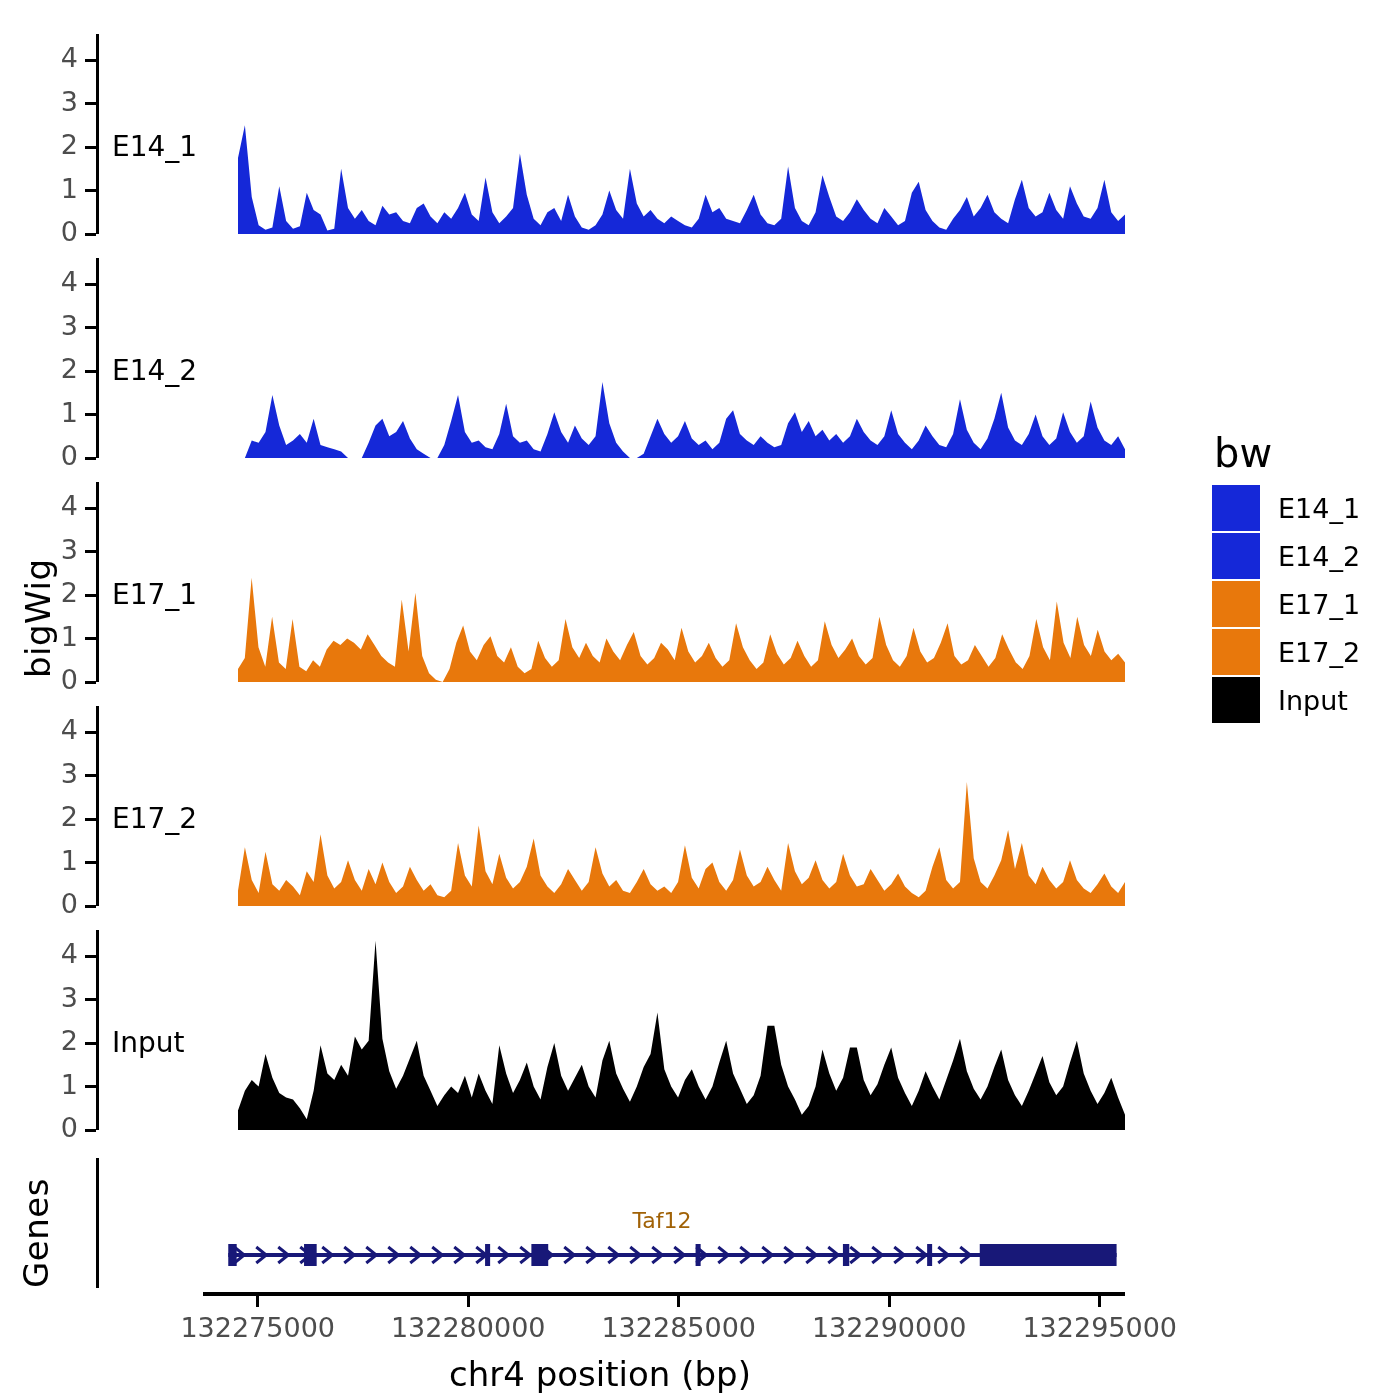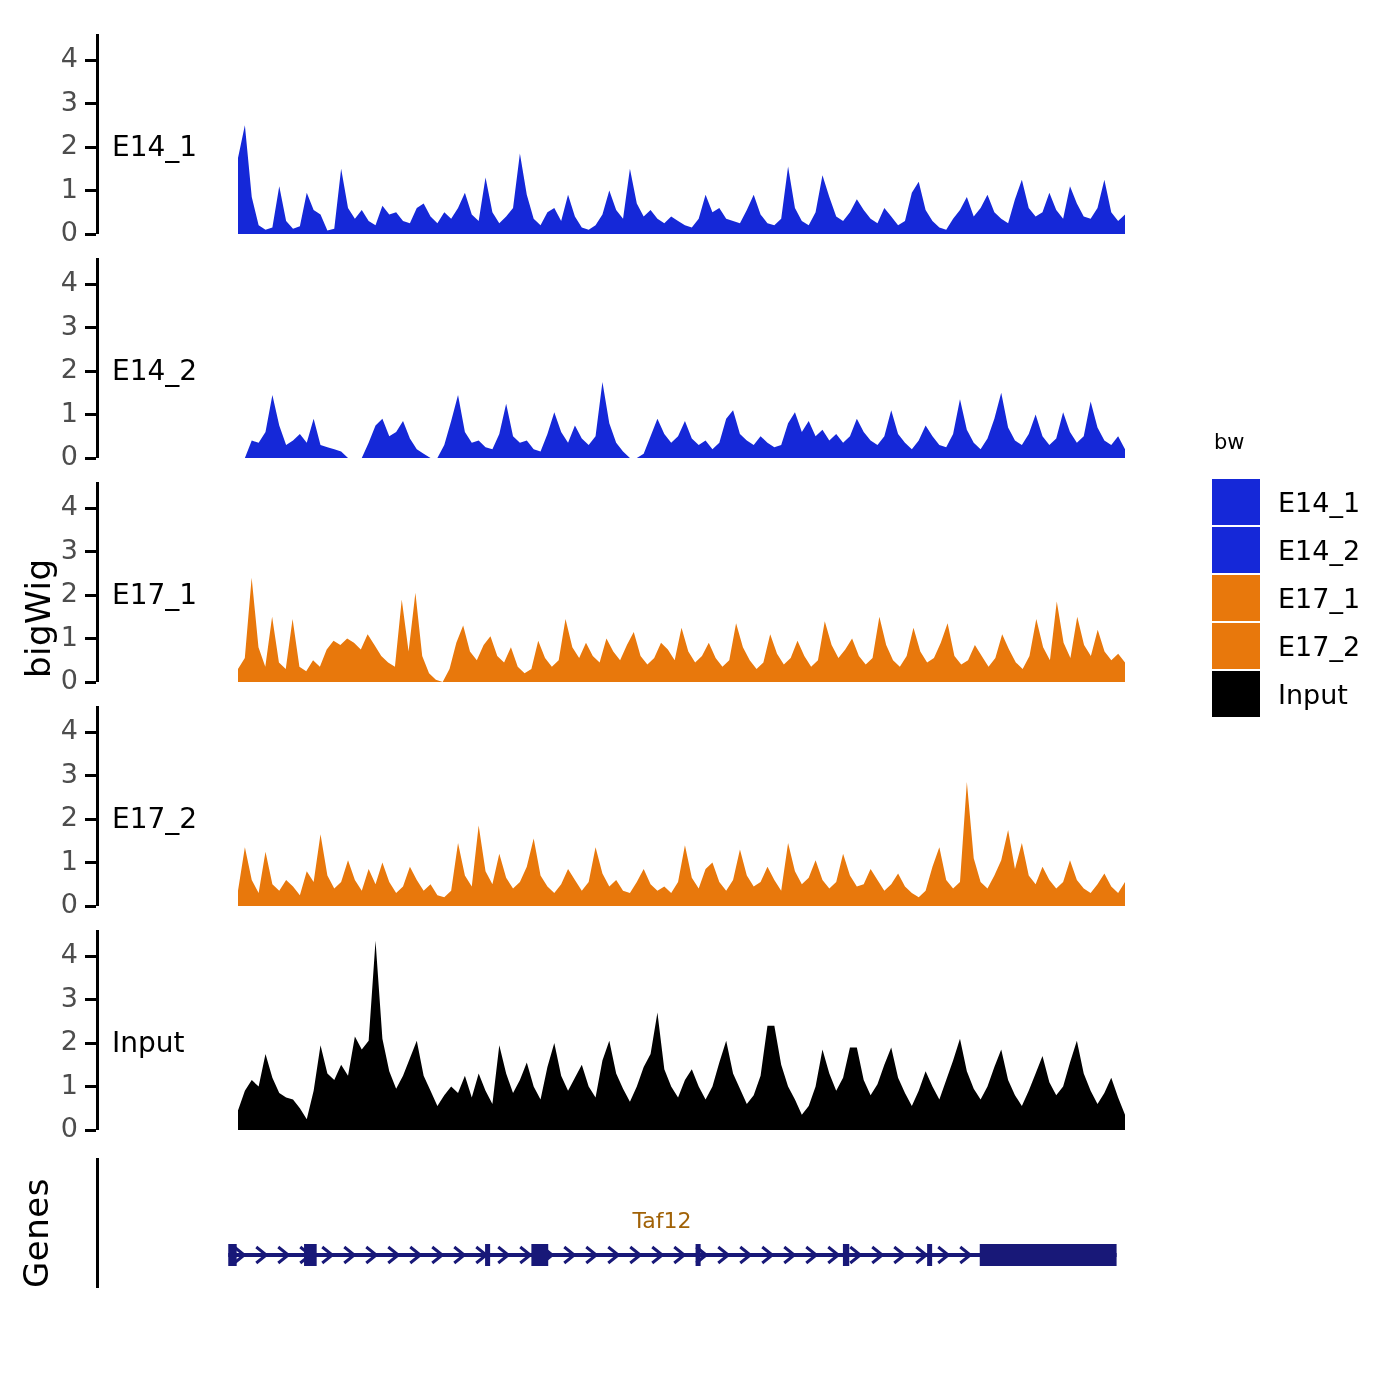--- a/index.html
+++ b/index.html
@@ -52,21 +52,21 @@
     position:absolute;top:20px;color:#4d4d4d;font-size:27px;
     text-align:center;width:260px;white-space:nowrap;
   }
   #xaxis-title{
     position:absolute;top:62px;left:0;width:1200px;text-align:center;
     font-size:34px;color:#000;
   }
 
   
   #legend{position:absolute;left:1212px;top:430px;width:180px;}
-  #legend-title{font-size:21px;color:#000;margin:0 0 24px 2px;}
+  #legend-title{font-size:40px;color:#000;margin:0 0 8px 2px;}
   .legend-row{display:flex;align-items:center;height:48px;}
   .legend-swatch{width:48px;height:46px;flex:0 0 48px;}
   .legend-label{margin-left:18px;font-size:27px;color:#000;white-space:nowrap;}
 </style>
 </head>
 <body>
 
 <div id="root">
 
   <div class="axis-title-v" id="bigwig-title">bigWig</div>
@@ -210,20 +210,36 @@
         <rect x="304.04109589041093" y="86" width="12.630136986301409" height="22" fill="#181878"></rect>
         <rect x="485.07305936073055" y="86" width="5.052054794520586" height="22" fill="#181878"></rect>
         <rect x="531.3835616438356" y="86" width="16.840182648401765" height="22" fill="#181878"></rect>
         <rect x="695.5753424657535" y="86" width="5.052054794520473" height="22" fill="#181878"></rect>
         <rect x="842.9269406392693" y="86" width="6.315068493150761" height="22" fill="#181878"></rect>
         <rect x="927.1278538812785" y="86" width="5" height="22" fill="#181878"></rect>
         <rect x="979.7534246575343" y="86" width="136.82648401826475" height="22" fill="#181878"></rect>
       </svg>
   </div>
 
+  <div id="xaxis">
+    <div id="xaxis-line"></div>
+    <div id="xticks">
+        <div class="xtick" style="left: 256.231px;"></div>
+        <div class="xtick-label" style="left: 127.731px;">132275000</div>
+        <div class="xtick" style="left: 466.733px;"></div>
+        <div class="xtick-label" style="left: 338.233px;">132280000</div>
+        <div class="xtick" style="left: 677.235px;"></div>
+        <div class="xtick-label" style="left: 548.735px;">132285000</div>
+        <div class="xtick" style="left: 887.737px;"></div>
+        <div class="xtick-label" style="left: 759.237px;">132290000</div>
+        <div class="xtick" style="left: 1098.24px;"></div>
+        <div class="xtick-label" style="left: 969.74px;">132295000</div>
+      </div>
+    <div id="xaxis-title">chr4 position (bp)</div>
+  </div>
 
   <div id="legend">
     <div id="legend-title">bw</div>
     <div id="legend-items">
         <div class="legend-row">
           <div class="legend-swatch" style="background: rgb(21, 40, 216);"></div>
           <div class="legend-label">E14_1</div>
         </div>
         <div class="legend-row">
           <div class="legend-swatch" style="background: rgb(21, 40, 216);"></div>

